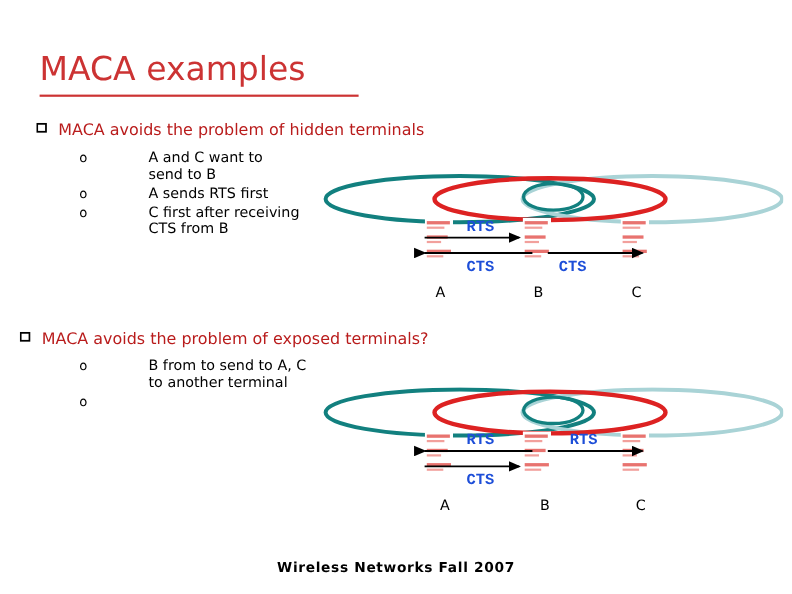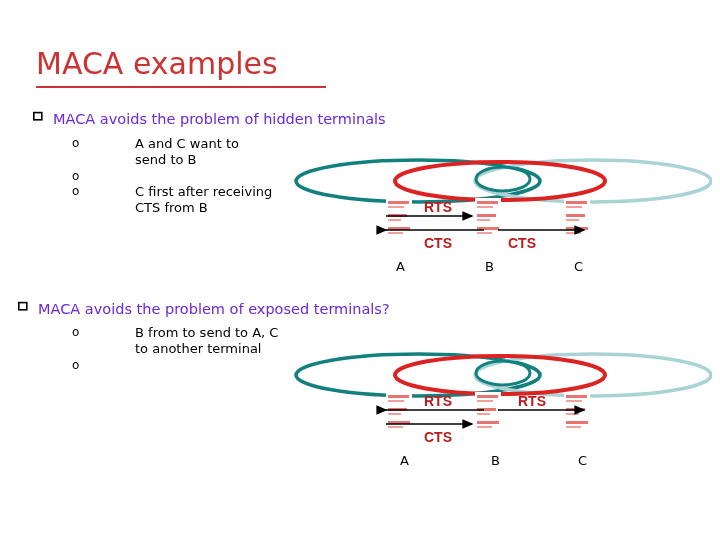--- a/index.html
+++ b/index.html
@@ -40,21 +40,21 @@
     top: 86px;
     width: 290px;
     height: 2px;
     background: #cc3333;
   }
 
   
   .bullet-l1 {
     position: absolute;
     font-size: 14.5px;
-    color: #6d28d9;
+    color: #b91c1c;
     white-space: nowrap;
     display: flex;
     align-items: flex-start;
   }
   .bullet-l1 .marker {
     font-size: 12px;
     line-height: 1.25;
     margin-right: 10px;
     color: #000;
   }
@@ -121,23 +121,23 @@
   .node-pic {
     width: 26px;
     height: 40px;
     display: block;
   }
 
   .arrow-label {
     position: absolute;
     font-size: 14px;
     font-weight: bold;
-    color: #b91c1c;
+    color: #1d4ed8;
     white-space: nowrap;
-    font-family: Liberation Sans, sans-serif;
+    font-family: Liberation Mono, monospace;
   }
   .node-label {
     position: absolute;
     font-size: 13px;
     color: #000000;
     white-space: nowrap;
   }
 </style>
 </head>
 <body>
@@ -157,20 +157,21 @@
   </div>
 
   <div class="sublist" style="left:72px; top:136px;">
     <div class="sub-item">
       <span class="marker">o</span>
       <span class="text">A and C want to
 send to B</span>
     </div>
     <div class="sub-item">
       <span class="marker">o</span>
+      <span class="text">A sends RTS first</span>
     </div>
     <div class="sub-item">
       <span class="marker">o</span>
       <span class="text">C first after receiving
 CTS from B</span>
     </div>
   </div>
 
   <div class="diagram diag1">
     <svg class="diag-svg" width="424" height="120" viewBox="0 0 424 120">
@@ -325,14 +326,15 @@
 
     <div class="arrow-label" style="left:136px; top:41px;">RTS</div>
     <div class="arrow-label" style="left:230px; top:41px;">RTS</div>
     <div class="arrow-label" style="left:136px; top:77px;">CTS</div>
 
     <div class="node-label" style="left:112px; top:101px;">A</div>
     <div class="node-label" style="left:203px; top:101px;">B</div>
     <div class="node-label" style="left:290px; top:101px;">C</div>
   </div>
 
+  <div class="footer">Wireless Networks Fall 2007</div>
 
 </div>
 
 </body></html>

